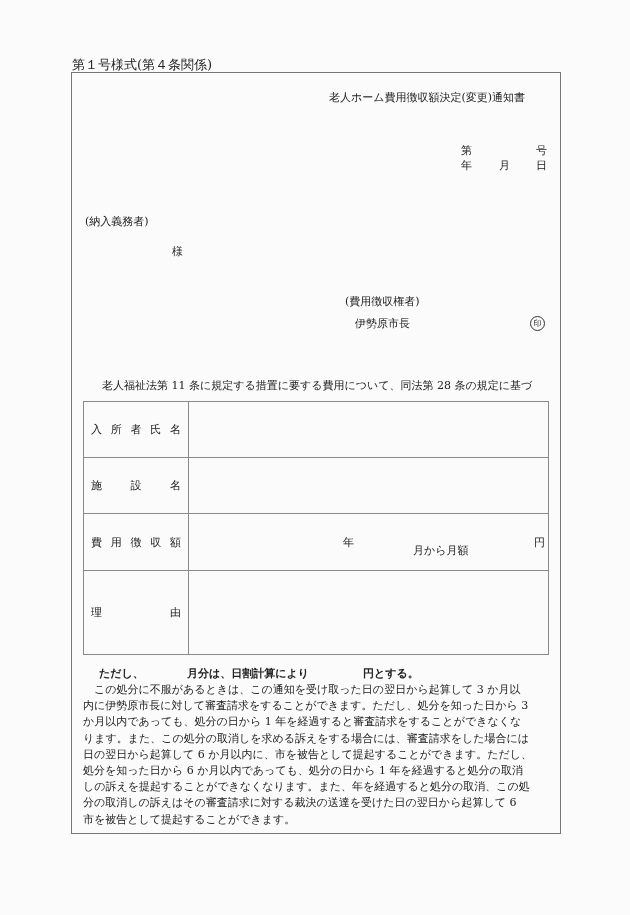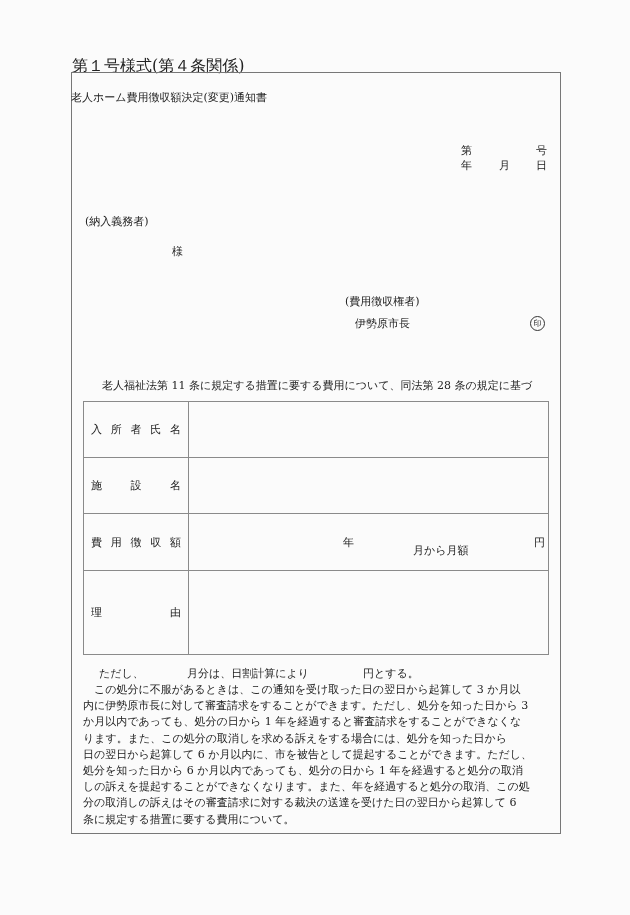--- a/index.html
+++ b/index.html
@@ -2,26 +2,26 @@
 <html><head>
 <meta charset="utf-8">
 <style>
   html, body { margin:0; padding:0; }
   body {
     width:630px; height:915px; background:#fbfbfb; position:relative;
     font-family:"DejaVu Serif","Liberation Serif",serif; color:#222;
     font-size:11px; overflow:hidden;
   }
   .abs { position:absolute; white-space:nowrap; }
-  .form-label { left:72px; top:56px; font-size:16px; }
+  .form-label { left:72px; top:56px; font-size:13px; }
   .frame {
     position:absolute; left:71px; top:72px; width:490px; height:762px;
     border:1.5px solid #777; box-sizing:border-box;
   }
-  .title-wrap { position:absolute; left:71px; width:454px; top:90px; text-align:left; font-size:11px; }
+  .title-wrap { position:absolute; left:71px; width:454px; top:90px; text-align:right; font-size:11px; }
   .seal {
     display:inline-block; width:13px; height:13px; border:1px solid #333; border-radius:50%;
     font-size:8px; line-height:13px; text-align:center;
   }
   .intro { position:absolute; left:83px; top:370px; width:470px; font-size:11px; line-height:15px; }
   .intro p { margin:8px; }
   table.info {
     position:absolute; left:83px; top:401px; width:466px; border-collapse:collapse;
   }
   table.info td { border:1.5px solid #8a8a8a; padding:0; }
@@ -102,29 +102,29 @@
         <span>理</span>
         <span>由</span>
       </div>
     </td>
     <td></td>
   </tr>
 </tbody>
   </table>
 
 <div class="notes">
-  <div style="position:relative;height:16px;">
+  <div style="position:relative;height:16px;font-weight:bold;">
     <span class="abs" style="left:16px;top:0;">ただし、</span>
     <span class="abs" style="left:104px;top:0;">月分は、日割計算により</span>
     <span class="abs" style="left:280px;top:0;">円とする。</span>
   </div>
   <div>
     <span class="l" style="padding-left:11px;">この処分に不服があるときは、この通知を受け取った日の翌日から起算して 3 か月以</span>
     <span class="l">内に伊勢原市長に対して審査請求をすることができます。ただし、処分を知った日から 3</span>
     <span class="l">か月以内であっても、処分の日から 1 年を経過すると審査請求をすることができなくな</span>
-    <span class="l">ります。また、この処分の取消しを求める訴えをする場合には、処分を知った日から</span>
+    <span class="l">ります。また、この処分の取消しを求める訴えをする場合には、審査請求をした場合には</span>
     <span class="l">日の翌日から起算して 6 か月以内に、市を被告として提起することができます。ただし、</span>
     <span class="l">処分を知った日から 6 か月以内であっても、処分の日から 1 年を経過すると処分の取消</span>
     <span class="l">しの訴えを提起することができなくなります。また、年を経過すると処分の取消、この処</span>
     <span class="l">分の取消しの訴えはその審査請求に対する裁決の送達を受けた日の翌日から起算して 6</span>
-    <span class="l">条に規定する措置に要する費用について。</span>
+    <span class="l">市を被告として提起することができます。</span>
   </div>
 </div>
 
 </body></html>

